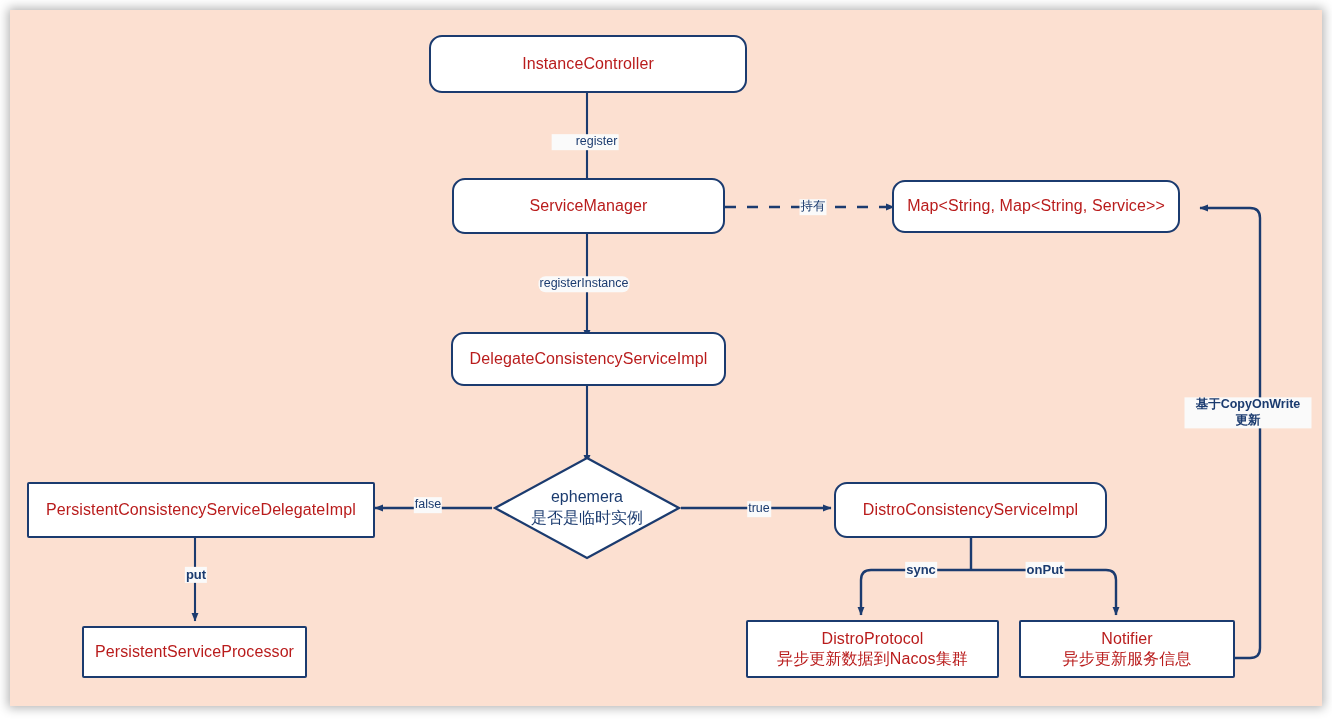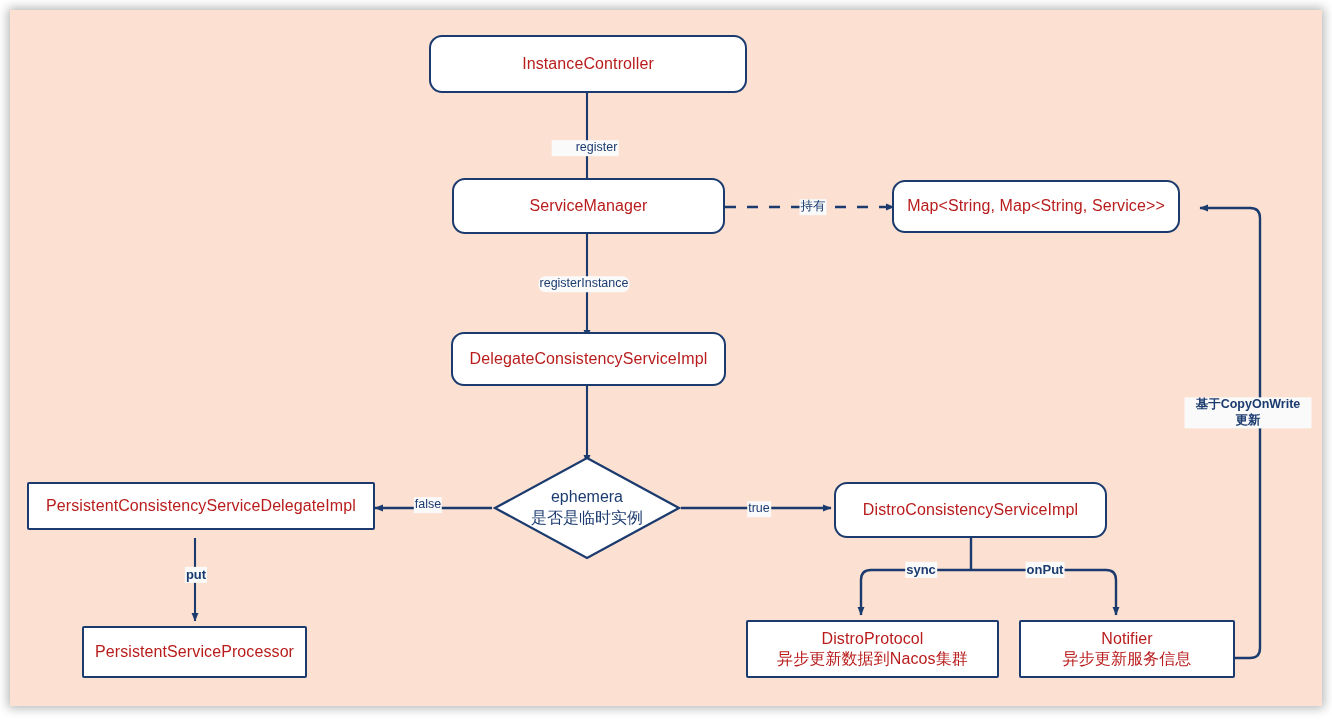--- a/index.html
+++ b/index.html
@@ -143,21 +143,21 @@
   <div class="diamond-wrap" style="left:482px; top:445px; width:190px; height:106px;">
     <svg width="190" height="106" viewBox="0 0 190 106" xmlns="http://www.w3.org/2000/svg">
       <polygon points="95,3 187,53 95,103 3,53" fill="#ffffff" stroke="#1B3B6F" stroke-width="2.3"></polygon>
     </svg>
     <div class="diamond-label">
       <span>ephemera</span>
       <span class="line2">是否是临时实例</span>
     </div>
   </div>
 
-  <div class="node sharp" style="left:17px; top:472px; width:348px; height:48px;">
+  <div class="node sharp" style="left:17px; top:472px; width:348px; height:56px;">
     <span>PersistentConsistencyServiceDelegateImpl</span>
   </div>
 
   <div class="node sharp" style="left:72px; top:616px; width:225px; height:52px;">
     <span>PersistentServiceProcessor</span>
   </div>
 
   <div class="node round" style="left:824px; top:472px; width:273px; height:56px;">
     <span>DistroConsistencyServiceImpl</span>
   </div>
@@ -165,21 +165,21 @@
   <div class="node sharp" style="left:736px; top:610px; width:253px; height:58px;">
     <span>DistroProtocol</span>
     <span class="line2">异步更新数据到Nacos集群</span>
   </div>
 
   <div class="node sharp" style="left:1009px; top:610px; width:216px; height:58px;">
     <span>Notifier</span>
     <span class="line2">异步更新服务信息</span>
   </div>
 
-  <div class="edge-label" style="left:575px; top:138px;padding-left:24px;">register</div>
+  <div class="edge-label" style="left:575px; top:132px;padding-left:24px;">register</div>
 
   <div class="edge-label" style="left:803px; top:197px;">持有</div>
 
   <div class="edge-label" style="left:574px; top:274px;border-radius:7px;">registerInstance</div>
 
   <div class="edge-label" style="left:418px; top:495px;">false</div>
 
   <div class="edge-label" style="left:749px; top:499px;">true</div>
 
   <div class="edge-label bold" style="left:186px; top:565px;">put</div>

